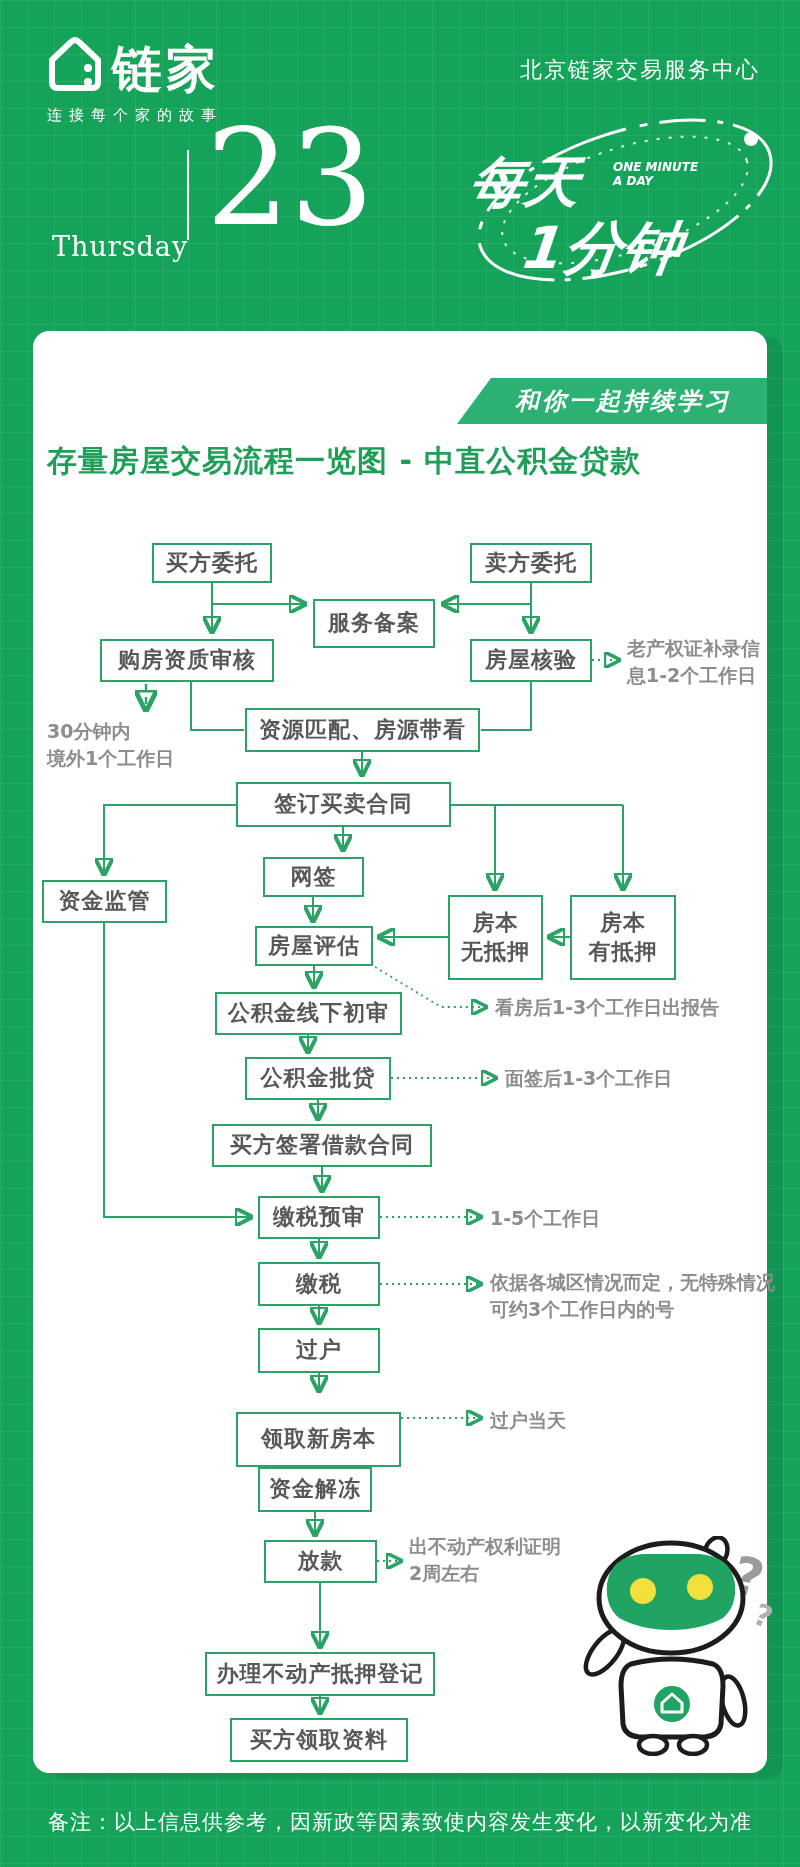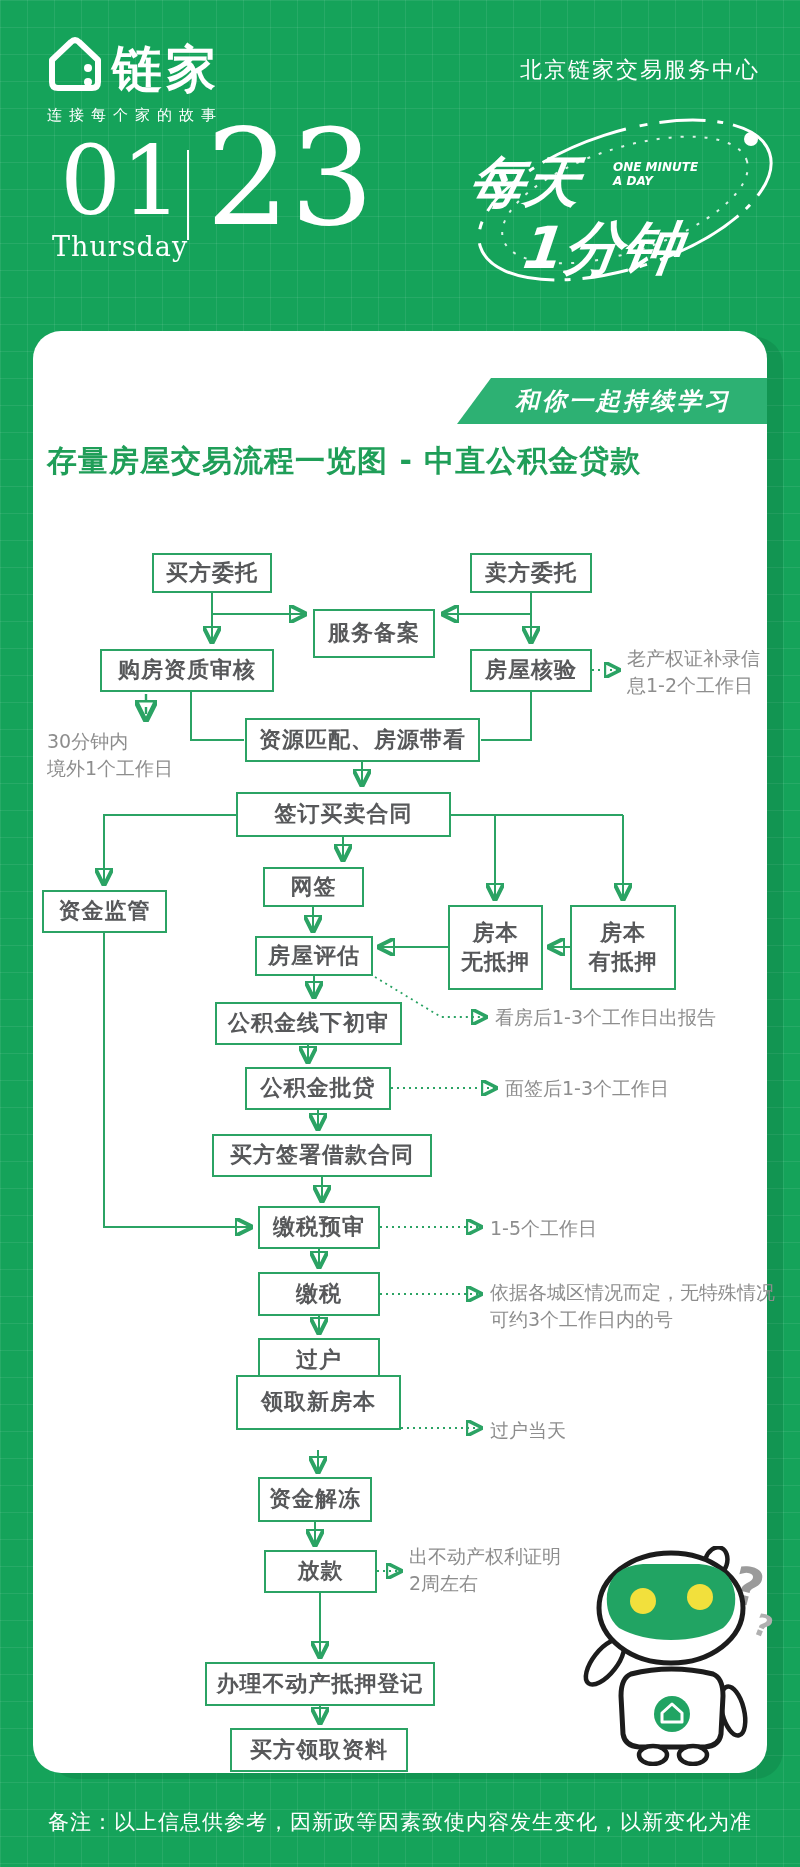--- a/index.html
+++ b/index.html
@@ -19,37 +19,37 @@
   .center-name{right:40px;top:55px;color:#fff;font-size:22px;font-weight:500;letter-spacing:2px;}
   .serif{font-family:"DejaVu Serif","Liberation Serif",serif;color:#fff;line-height:1;}
   .d-month{left:60px;top:133px;font-size:96px;}
   .d-day{left:206px;top:112px;font-size:132px;}
   .d-div{left:187px;top:150px;width:2px;height:90px;background:#fff;}
   .d-week{left:52px;top:233px;font-size:27px;letter-spacing:1px;}
   .badge-cn1{left:470px;top:146px;color:#fff;font-size:55px;font-weight:900;font-style:italic;transform:skewX(-8deg);}
   .badge-cn2{left:524px;top:210px;color:#fff;font-size:58px;font-weight:900;font-style:italic;transform:skewX(-8deg);}
   .badge-en{left:613px;top:160px;color:#fff;font-size:12px;font-weight:800;font-style:italic;line-height:1.2;}
   
-  .card{left:33px;top:331px;width:734px;height:1442px;background:#fff;border-radius:28px;
+  .card{left:33px;top:331px;width:734px;height:1442px;background:#fff;border-radius:16px;
         box-shadow:16px 6px 0 rgba(6,82,45,.16);}
   .banner{position:absolute;right:0;top:47px;height:46px;background:#2db173;
           display:flex;align-items:center;justify-content:flex-end;
           padding:0 36px 0 58px;clip-path:polygon(34px 0,100% 0,100% 100%,0 100%);}
   .banner span{color:#fff;font-size:24px;font-weight:800;font-style:italic;letter-spacing:3px;white-space:nowrap;}
   .title{position:absolute;left:14px;top:110px;width:706px;color:#1f9e58;font-size:30px;font-weight:900;letter-spacing:1px;white-space:nowrap;}
   
-  .flow{position:absolute;inset:0;margin-top:10px;}
+  .flow{position:absolute;inset:0;}
   .node{
     position:absolute;box-sizing:border-box;background:#fff;border:2px solid #2ba364;
     color:#57585a;font-size:22px;font-weight:700;letter-spacing:1px;
     display:flex;align-items:center;justify-content:center;text-align:center;
     white-space:pre-line;line-height:1.3;
   }
   .anno{
-    position:absolute;color:#8d8d8d;font-size:19px;font-weight:400;line-height:1.42;
+    position:absolute;color:#8d8d8d;font-size:19px;font-weight:700;line-height:1.42;
     white-space:pre-line;
   }
   .anno.center{text-align:left;}
   svg.wires{position:absolute;inset:0;width:734px;height:1442px;}
   .wires path{fill:none;stroke:#2ba364;stroke-width:2;}
   .wires path.d{stroke-dasharray:2 4;stroke-width:1.8;}
   .wires path.dash{stroke-dasharray:7 6;stroke-width:2.4;}
   
   .note{left:0;top:1808px;width:800px;text-align:center;color:#fff;font-size:21px;font-weight:500;letter-spacing:1px;}
 </style>
@@ -60,21 +60,20 @@
 
   <svg class="abs" style="left:44px;top:32px" width="62" height="64" viewBox="0 0 62 64">
     <path d="M8 28 L27 10 Q31 6 35 10 L54 28 L54 50 Q54 56 48 56 L14 56 Q8 56 8 50 Z" fill="none" stroke="#fff" stroke-width="6" stroke-linejoin="round"></path>
     <circle cx="44" cy="36" r="4" fill="#fff"></circle>
     <circle cx="44" cy="50" r="4" fill="#fff"></circle>
   </svg>
   <div class="abs brand">链家</div>
   <div class="abs tagline">连接每个家的故事</div>
   <div class="abs center-name">北京链家交易服务中心</div>
 
-  <div class="abs serif d-month">01</div>
   <div class="abs d-div"></div>
   <div class="abs serif d-day">23</div>
   <div class="abs serif d-week">Thursday</div>
 
   <svg class="abs" style="left:450px;top:100px" width="350px" height="200" viewBox="0 0 350 200">
     <g transform="rotate(-18 175 100)">
       <ellipse cx="175" cy="100" rx="152" ry="68" fill="none" stroke="#fff" stroke-width="3" stroke-dasharray="46 12 6 10 90 14 8 12"></ellipse>
       <ellipse cx="175" cy="100" rx="128" ry="52" fill="none" stroke="#fff" stroke-width="2" stroke-dasharray="3 9" opacity=".85"></ellipse>
     </g>
     <circle cx="301" cy="39" r="7" fill="#fff"></circle>
@@ -160,21 +159,21 @@
       <div class="node" style="left:415px;top:564px;width:95px;height:85px">房本
 无抵押</div>
       <div class="node" style="left:537px;top:564px;width:106px;height:85px">房本
 有抵押</div>
       <div class="node" style="left:212px;top:726px;width:146px;height:43px">公积金批贷</div>
       <div class="node" style="left:182px;top:661px;width:187px;height:43px">公积金线下初审</div>
       <div class="node" style="left:179px;top:793px;width:220px;height:43px">买方签署借款合同</div>
       <div class="node" style="left:225px;top:865px;width:122px;height:43px">缴税预审</div>
       <div class="node" style="left:225px;top:931px;width:122px;height:44px">缴税</div>
       <div class="node" style="left:225px;top:997px;width:122px;height:45px">过户</div>
-      <div class="node" style="left:203px;top:1034px;width:165px;height:55px">领取新房本</div>
+      <div class="node" style="left:203px;top:1081px;width:165px;height:55px">领取新房本</div>
       <div class="node" style="left:225px;top:1136px;width:114px;height:45px">资金解冻</div>
       <div class="node" style="left:231px;top:1209px;width:113px;height:43px">放款</div>
       <div class="node" style="left:172px;top:1321px;width:230px;height:44px">办理不动产抵押登记</div>
       <div class="node" style="left:197px;top:1387px;width:178px;height:44px">买方领取资料</div>
 
       <div class="anno" style="left:594px;top:304px;width:150px">老产权证补录信息1-2个工作日</div>
       <div class="anno center" style="left:14px;top:387px;width:168px">30分钟内
 境外1个工作日</div>
       <div class="anno" style="left:462px;top:663px;width:260px">看房后1-3个工作日出报告</div>
       <div class="anno" style="left:472px;top:734px;width:220px">面签后1-3个工作日</div>

